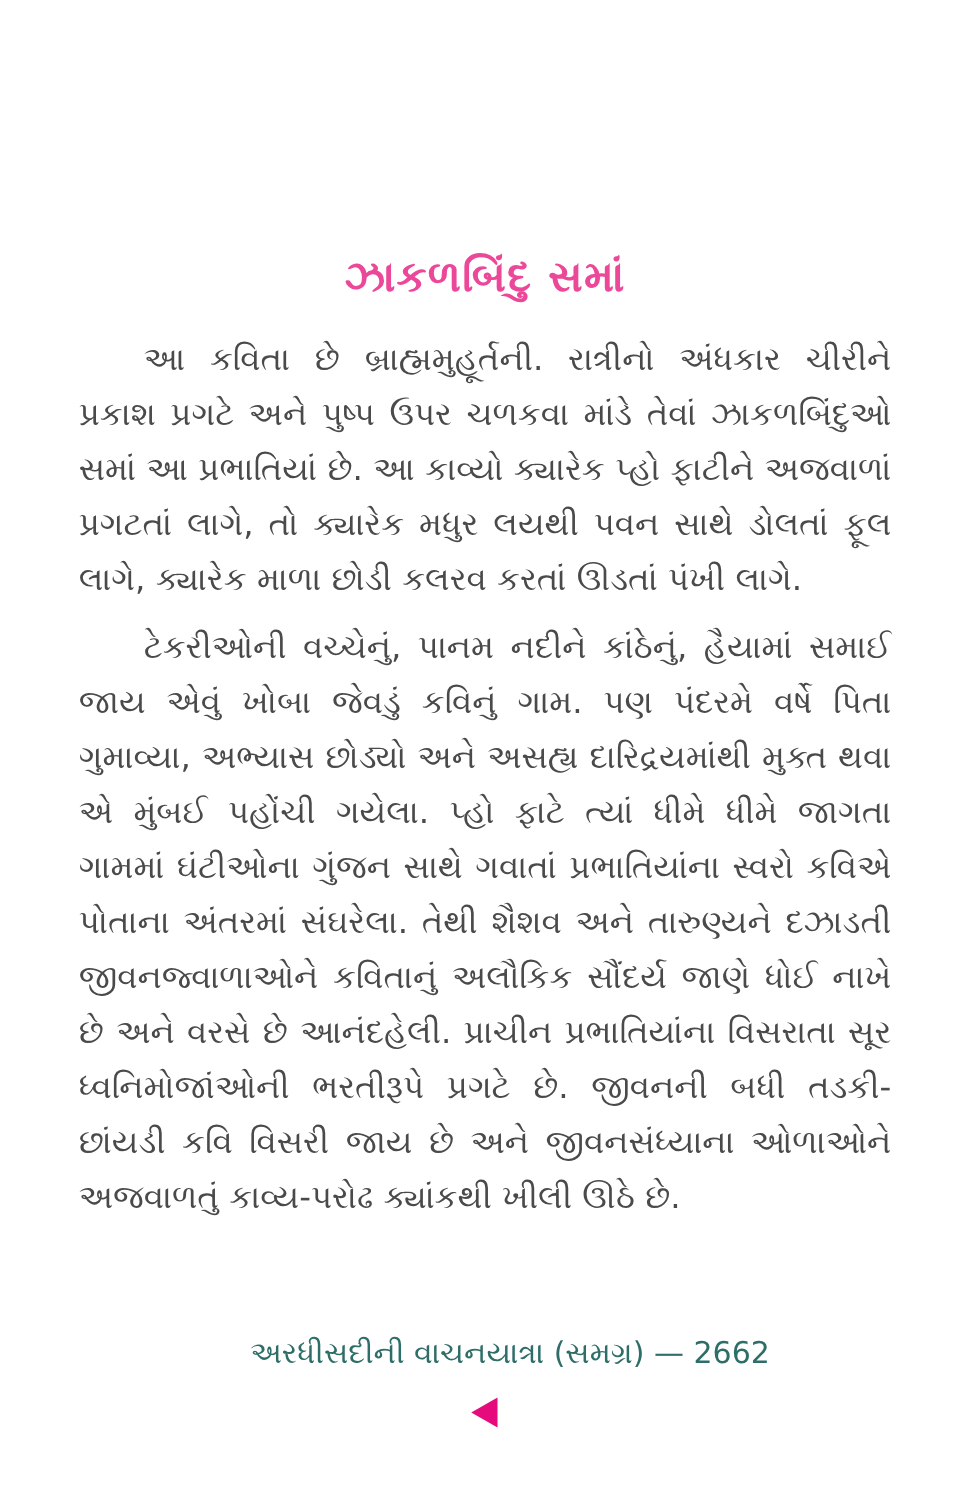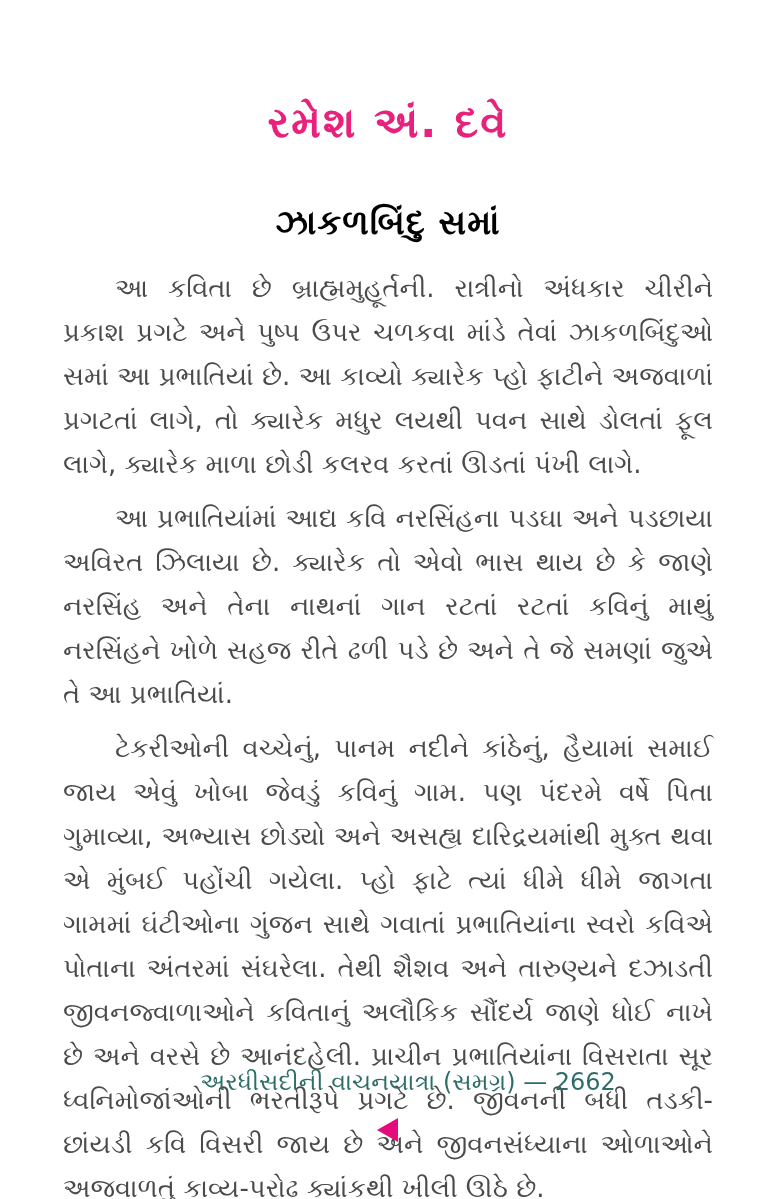--- a/index.html
+++ b/index.html
@@ -28,21 +28,21 @@
     letter-spacing: 2px;
   }
   .book-title {
     position: absolute;
     top: 202px;
     left: 0;
     width: 100%;
     text-align: center;
     font-size: 34px;
     font-weight: bold;
-    color: #000000;
+    color: #ec4899;
     letter-spacing: 1px;
   }
   .body-text {
     position: absolute;
     top: 266px;
     left: 63px;
     width: 650px;
     color: #4a4a4a;
     font-size: 26px;
     line-height: 44px;
@@ -72,27 +72,25 @@
     border-bottom: 12px solid transparent;
     border-right: 21px solid #e60b7d;
     cursor: pointer;
   }
 </style>
 </head>
 <body>
 
 <div class="page">
 
-  <div class="author-title">રમેશ અં. દવે</div>
 
   <div class="book-title">ઝાકળબિંદુ સમાં</div>
 
   <div class="body-text">
     <p>આ કવિતા છે બ્રાહ્મમુહૂર્તની. રાત્રીનો અંધકાર ચીરીને પ્રકાશ પ્રગટે અને પુષ્પ ઉપર ચળકવા માંડે તેવાં ઝાકળબિંદુઓ સમાં આ પ્રભાતિયાં છે. આ કાવ્યો ક્યારેક પ્હો ફાટીને અજવાળાં પ્રગટતાં લાગે, તો ક્યારેક મધુર લયથી પવન સાથે ડોલતાં ફૂલ લાગે, ક્યારેક માળા છોડી કલરવ કરતાં ઊડતાં પંખી લાગે.</p>
-    <p>આ પ્રભાતિયાંમાં આદ્ય કવિ નરસિંહના પડઘા અને પડછાયા અવિરત ઝિલાયા છે. ક્યારેક તો એવો ભાસ થાય છે કે જાણે નરસિંહ અને તેના નાથનાં ગાન રટતાં રટતાં કવિનું માથું નરસિંહને ખોળે સહજ રીતે ઢળી પડે છે અને તે જે સમણાં જુએ તે આ પ્રભાતિયાં.</p>
     <p>ટેકરીઓની વચ્ચેનું, પાનમ નદીને કાંઠેનું, હૈયામાં સમાઈ જાય એવું ખોબા જેવડું કવિનું ગામ. પણ પંદરમે વર્ષે પિતા ગુમાવ્યા, અભ્યાસ છોડ્યો અને અસહ્ય દારિદ્રયમાંથી મુક્ત થવા એ મુંબઈ પહોંચી ગયેલા. પ્હો ફાટે ત્યાં ધીમે ધીમે જાગતા ગામમાં ઘંટીઓના ગુંજન સાથે ગવાતાં પ્રભાતિયાંના સ્વરો કવિએ પોતાના અંતરમાં સંઘરેલા. તેથી શૈશવ અને તારુણ્યને દઝાડતી જીવનજ્વાળાઓને કવિતાનું અલૌકિક સૌંદર્ય જાણે ધોઈ નાખે છે અને વરસે છે આનંદહેલી. પ્રાચીન પ્રભાતિયાંના વિસરાતા સૂર ધ્વનિમોજાંઓની ભરતીરૂપે પ્રગટે છે. જીવનની બધી તડકી-છાંયડી કવિ વિસરી જાય છે અને જીવનસંધ્યાના ઓળાઓને અજવાળતું કાવ્ય-પરોઢ ક્યાંકથી ખીલી ઊઠે છે.</p>
   </div>
 
   <div class="footer">અરધીસદીની વાચનયાત્રા (સમગ્ર) — 2662</div>
 
   <div class="nav-arrow"></div>
 
 </div>
 
 </body></html>

